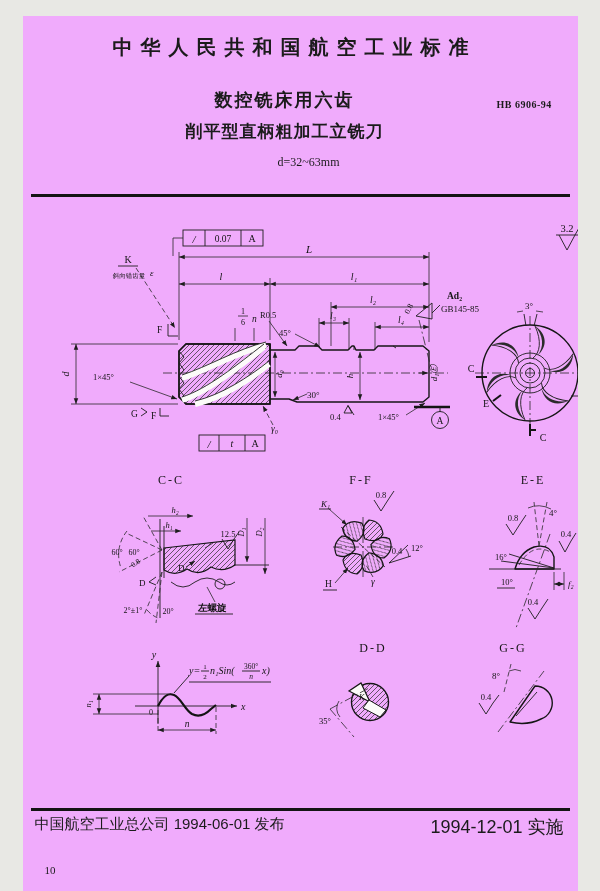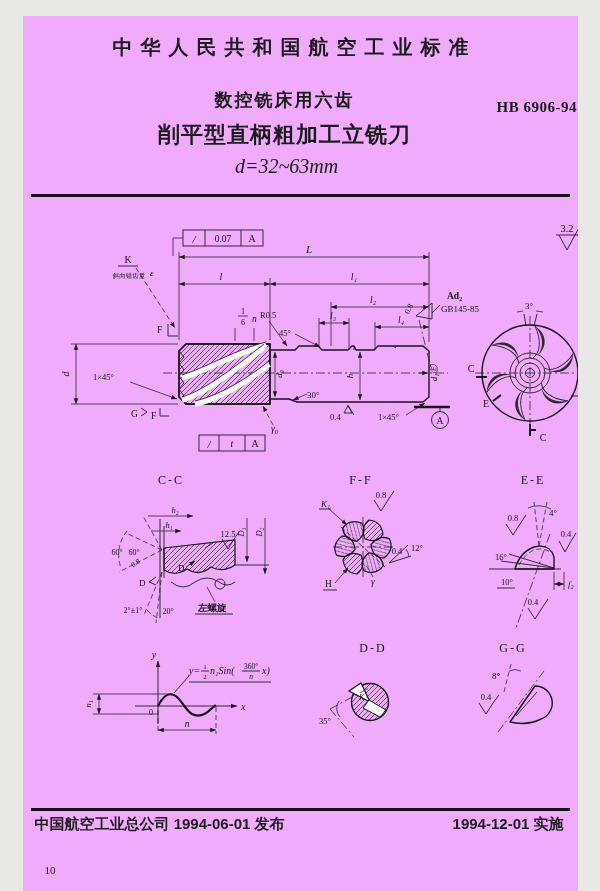--- a/index.html
+++ b/index.html
@@ -1,26 +1,26 @@
 <!DOCTYPE html>
 <html><head>
 <meta charset="utf-8">
 <style>
   html,body{margin:0;padding:0;background:#e8e8e4;}
   .page{position:relative;width:555px;height:891px;background:#f0abfc;color:#1b1b1b;
         font-family:"Liberation Sans", sans-serif;overflow:hidden;margin:16px auto;}
   .abs{position:absolute;white-space:nowrap;}
   .hdr{top:18px;left:272px;transform:translateX(-50%);font-size:20px;font-weight:bold;letter-spacing:8px;}
   .t1{top:72px;left:262px;transform:translateX(-50%);font-size:18px;font-weight:bold;letter-spacing:2px;}
-  .t2{top:104px;left:262px;transform:translateX(-50%);font-size:22px;font-weight:bold;letter-spacing:1px;}
-  .sz{top:139px;left:264px;transform:translateX(-50%);font-size:20px;font-family:"Liberation Serif",serif;font-style:italic;}
-  .stdno{top:83px;left:474px;font-size:15px;font-weight:bold;font-family:"Liberation Serif",serif;letter-spacing:.5px;}
+  .t2{top:104px;left:262px;transform:translateX(-50%);font-size:17px;font-weight:bold;letter-spacing:1px;}
+  .sz{top:139px;left:286px;transform:translateX(-50%);font-size:12px;font-family:"Liberation Serif",serif;}
+  .stdno{top:83px;left:474px;font-size:10px;font-weight:bold;font-family:"Liberation Serif",serif;letter-spacing:.5px;}
   .rule{position:absolute;left:8px;right:8px;height:3px;background:#141414;}
-  .ftl{top:799px;left:12px;font-size:15px;font-weight:bold;}
-  .ftr{top:799px;right:14px;font-size:15px;font-weight:bold;}
+  .ftl{top:799px;left:12px;font-size:15px;font-weight:normal;}
+  .ftr{top:799px;right:14px;font-size:18px;font-weight:normal;}
   .pno{top:848px;left:22px;font-size:11px;font-family:"Liberation Serif",serif;}
   svg{position:absolute;left:0;top:0;}
   .ln{stroke:#161616;stroke-width:1.4;fill:none;stroke-linejoin:round;}
   .tn{stroke:#1d1d1d;stroke-width:.9;fill:none;}
   .dm{stroke:#2a2a2a;stroke-width:.8;fill:none;}
   .dd{stroke:#2a2a2a;stroke-width:.8;fill:none;stroke-dasharray:9 3 2 3;}
   .ds{stroke:#2a2a2a;stroke-width:.8;fill:none;stroke-dasharray:5 3;}
   .hv{fill:url(#h1);}
   text{fill:#141414;}
   .tv{font-family:"Liberation Serif",serif;font-style:italic;}

